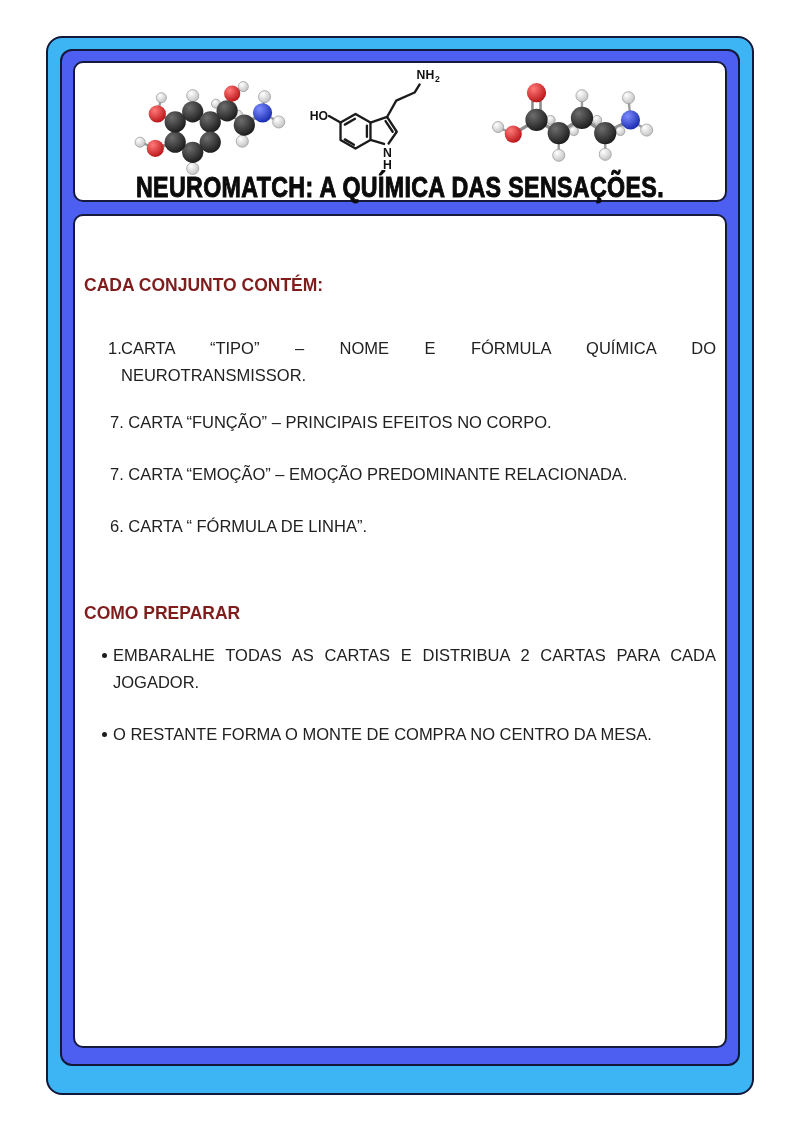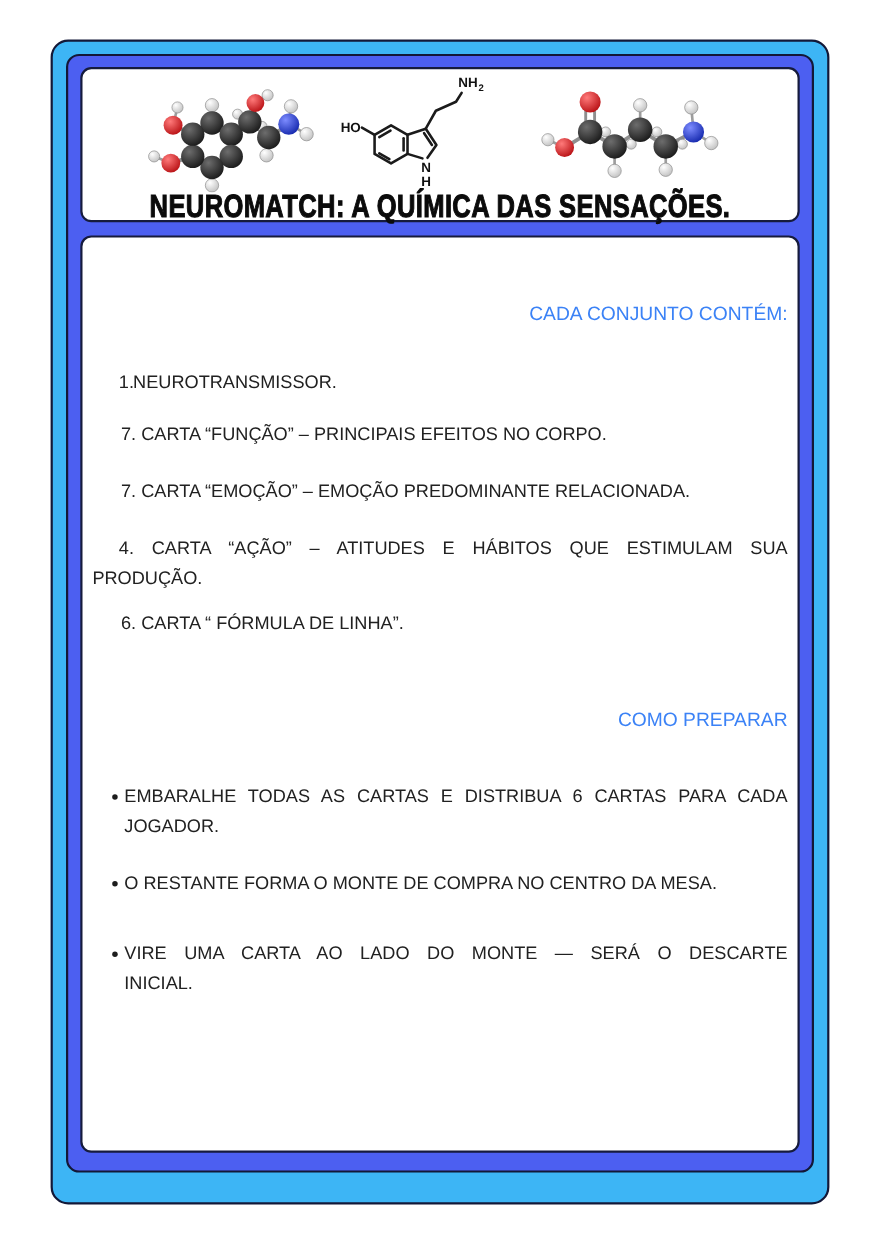--- a/index.html
+++ b/index.html
@@ -36,25 +36,25 @@
     display:inline-block;
     font-size:27px; font-weight:bold; color:#0b0b0b;
     letter-spacing:.4px; white-space:nowrap;
     transform:scale(.86,1.08); transform-origin:center top;
     -webkit-text-stroke:.9px #0b0b0b;
   }
 
   
   .content { padding:56px 9px 0 9px; color:#212121; font-size:16.5px; }
   .h-center {
-    text-align:right; font-weight:normal; font-size:17.5px; color:#3b82f6;
+    text-align:left; font-weight:bold; font-size:17.5px; color:#7f1d1d;
     line-height:27px;
   }
   .h1 { margin-bottom:36px; }
-  .h2 { margin-bottom:43px; }
+  .h2 { margin-bottom:15px; }
   .l  { display:block; line-height:27px; }
   .jl { text-align:justify; text-align-last:justify; }
   .item   { margin-bottom:25px; }
   .hang   { position:relative; padding-left:37px; }
   .hang .num { position:absolute; left:24px; top:0; line-height:27px; }
   .item-1 { margin-bottom:20px; }
   .item-4 { margin-bottom:14px; }
   .item-4 .first { text-indent:24px; }
   .item-6 { margin-bottom:60px; }
   .single { text-indent:26px; }
@@ -213,57 +213,49 @@
       </div>
     </div>
 
     <div class="panel panel-main">
       <div class="content">
 
         <div class="h-center h1">CADA CONJUNTO CONTÉM:</div>
 
         <div class="item item-1 hang">
           <span class="num">1.</span>
+          <span class="l jl">CARTA “TIPO” – NOME E FÓRMULA QUÍMICA DO</span>
           <span class="l">NEUROTRANSMISSOR.</span>
         </div>
 
         <div class="item single">
           <span class="l">7. CARTA “FUNÇÃO” – PRINCIPAIS EFEITOS NO CORPO.</span>
         </div>
 
         <div class="item single">
           <span class="l">7. CARTA “EMOÇÃO” – EMOÇÃO PREDOMINANTE RELACIONADA.</span>
         </div>
 
-        <div class="item item-4">
-          <span class="l jl first">4. CARTA “AÇÃO” – ATITUDES E HÁBITOS QUE ESTIMULAM SUA</span>
-          <span class="l">PRODUÇÃO.</span>
-        </div>
 
 
         <div class="item item-6 single">
           <span class="l">6. CARTA “ FÓRMULA DE LINHA”.</span>
         </div>
 
         <div class="h-center h2">COMO PREPARAR</div>
 
         <div class="bullet-row">
           <span class="dot"></span>
-          <span class="l jl">EMBARALHE TODAS AS CARTAS E DISTRIBUA 6 CARTAS PARA CADA</span>
+          <span class="l jl">EMBARALHE TODAS AS CARTAS E DISTRIBUA 2 CARTAS PARA CADA</span>
           <span class="l">JOGADOR.</span>
         </div>
 
-        <div class="bullet-row" style="margin-bottom:37px">
+        <div class="bullet-row" style="margin-bottom:8px">
           <span class="dot"></span>
           <span class="l">O RESTANTE FORMA O MONTE DE COMPRA NO CENTRO DA MESA.</span>
         </div>
 
-        <div class="bullet-row">
-          <span class="dot"></span>
-          <span class="l jl">VIRE UMA CARTA AO LADO DO MONTE — SERÁ O DESCARTE</span>
-          <span class="l">INICIAL.</span>
-        </div>
 
       </div>
     </div>
 
   </div>
 </div>
 
 </body></html>

